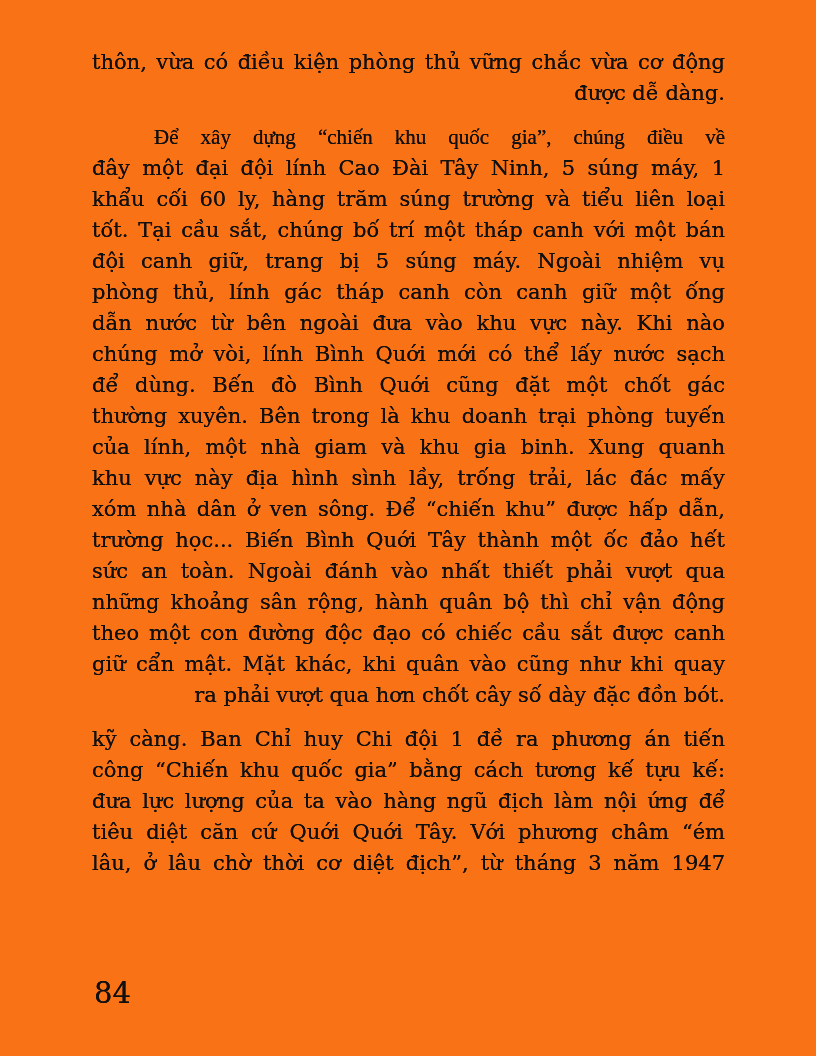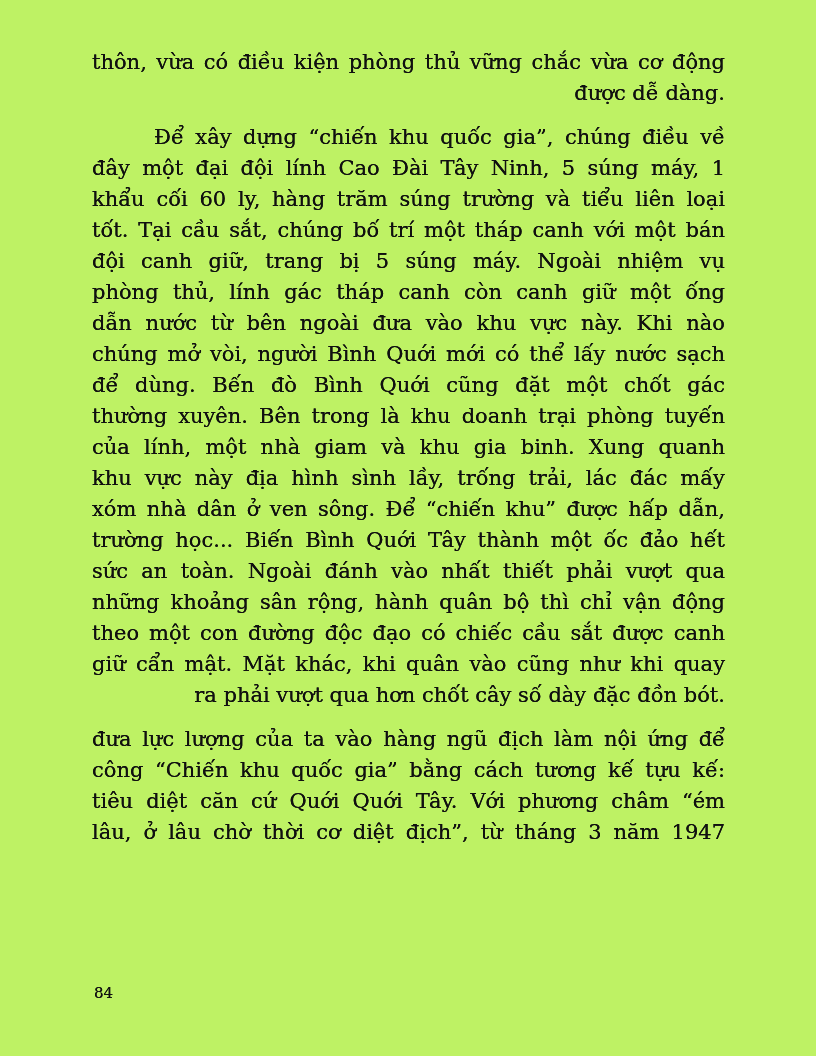--- a/index.html
+++ b/index.html
@@ -12,21 +12,21 @@
     width: 816px;
     height: 1056px;
     position: relative;
     font-family: "DejaVu Serif", "Liberation Serif", serif;
     color: #101010;
     overflow: hidden;
   }
   .page {
     position: absolute;
     inset: 0;
-    background: #bef264;
+    background: #f97316;
   }
   .textblock {
     position: absolute;
     left: 92px;
     top: 47px;
     width: 633px;
     font-size: 21px;
     line-height: 31px;
     
     text-shadow: 0 0 0.55px currentColor;
@@ -36,26 +36,27 @@
   .line {
     text-align: right;
     white-space: normal;
   }
   .line.j {
     text-align: justify;
     text-align-last: justify;
   }
   .line.indent {
     padding-left: 62px;
+    font-family: Liberation Serif, serif;
   }
   .pagenum {
     position: absolute;
     left: 94px;
     top: 978px;
-    font-size: 15px;
+    font-size: 29px;
     line-height: 30px;
     text-shadow: 0 0 0.55px currentColor;
   }
 </style>
 </head>
 <body>
 
 <div class="page">
 
   <div class="textblock">
@@ -66,37 +67,38 @@
     </div>
 
     <div class="para">
       <div class="line j indent">Để xây dựng “chiến khu quốc gia”, chúng điều về</div>
       <div class="line j">đây một đại đội lính Cao Đài Tây Ninh, 5 súng máy, 1</div>
       <div class="line j">khẩu cối 60 ly, hàng trăm súng trường và tiểu liên loại</div>
       <div class="line j">tốt. Tại cầu sắt, chúng bố trí một tháp canh với một bán</div>
       <div class="line j">đội canh giữ, trang bị 5 súng máy. Ngoài nhiệm vụ</div>
       <div class="line j">phòng thủ, lính gác tháp canh còn canh giữ một ống</div>
       <div class="line j">dẫn nước từ bên ngoài đưa vào khu vực này. Khi nào</div>
-      <div class="line j">chúng mở vòi, người Bình Quới mới có thể lấy nước sạch</div>
+      <div class="line j">chúng mở vòi, lính Bình Quới mới có thể lấy nước sạch</div>
       <div class="line j">để dùng. Bến đò Bình Quới cũng đặt một chốt gác</div>
       <div class="line j">thường xuyên. Bên trong là khu doanh trại phòng tuyến</div>
       <div class="line j">của lính, một nhà giam và khu gia binh. Xung quanh</div>
       <div class="line j">khu vực này địa hình sình lầy, trống trải, lác đác mấy</div>
       <div class="line j">xóm nhà dân ở ven sông. Để “chiến khu” được hấp dẫn,</div>
       <div class="line j">trường học... Biến Bình Quới Tây thành một ốc đảo hết</div>
       <div class="line j">sức an toàn. Ngoài đánh vào nhất thiết phải vượt qua</div>
       <div class="line j">những khoảng sân rộng, hành quân bộ thì chỉ vận động</div>
       <div class="line j">theo một con đường độc đạo có chiếc cầu sắt được canh</div>
       <div class="line j">giữ cẩn mật. Mặt khác, khi quân vào cũng như khi quay</div>
       <div class="line last">ra phải vượt qua hơn chốt cây số dày đặc đồn bót.</div>
     </div>
 
     <div class="para">
+      <div class="line j">kỹ càng. Ban Chỉ huy Chi đội 1 đề ra phương án tiến</div>
+      <div class="line j">công “Chiến khu quốc gia” bằng cách tương kế tựu kế:</div>
       <div class="line j">đưa lực lượng của ta vào hàng ngũ địch làm nội ứng để</div>
-      <div class="line j">công “Chiến khu quốc gia” bằng cách tương kế tựu kế:</div>
       <div class="line j">tiêu diệt căn cứ Quới Quới Tây. Với phương châm “ém</div>
       <div class="line j">lâu, ở lâu chờ thời cơ diệt địch”, từ tháng 3 năm 1947</div>
     </div>
 
   </div>
 
   <div class="pagenum">84</div>
 
 </div>
 

